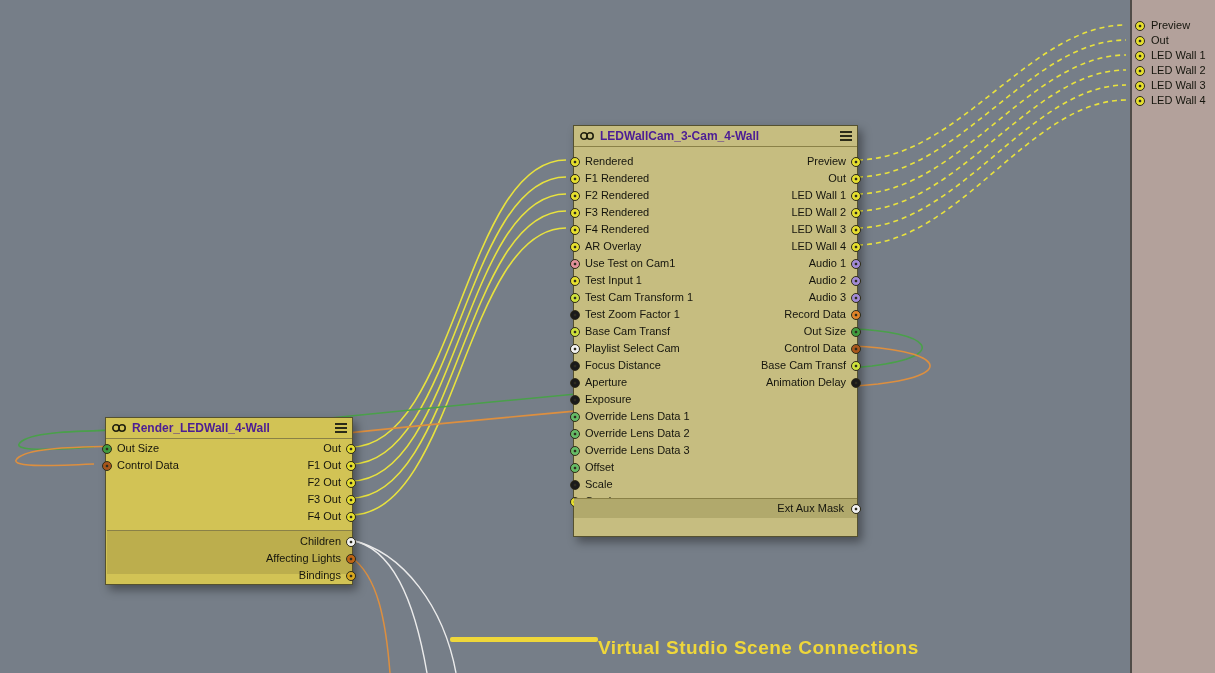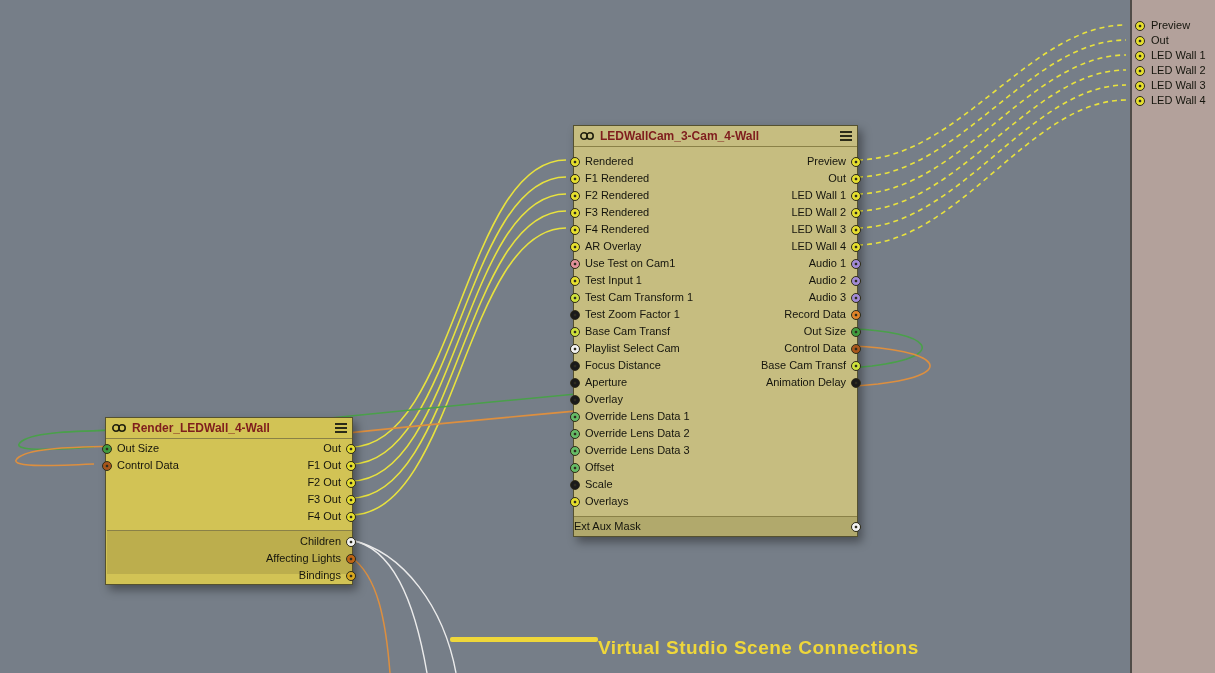--- a/index.html
+++ b/index.html
@@ -6,21 +6,21 @@
   #stage{position:relative;width:1215px;height:673px;background:#767e88;overflow:hidden;
          font-family:"Liberation Sans",sans-serif;}
   #wires{position:absolute;left:0;top:0;z-index:1;}
   #wires path{fill:none;}
 
   .node{position:absolute;z-index:5;border:1px solid #55512f;box-shadow:4px 5px 9px rgba(0,0,0,.38);}
   #node-render{left:105px;top:417px;width:246px;height:166px;background:#d2c355;}
   #node-cam{left:573px;top:125px;width:283px;height:410px;background:#c6bd80;}
 
   .node-header{height:20px;display:flex;align-items:center;gap:5px;padding:0 5px;
-               border-bottom:1px solid #8a8147;font-weight:bold;font-size:12px;color:#7f1d1d;}
+               border-bottom:1px solid #8a8147;font-weight:bold;font-size:12px;color:#4c1d95;}
   .node-title{white-space:nowrap;overflow:hidden;}
   .link-icon{flex:none;display:inline-flex;}
   .menu-icon{margin-left:auto;flex:none;width:12px;height:10px;display:flex;flex-direction:column;justify-content:space-between;padding:1px 0;}
   .menu-icon i{display:block;height:2px;background:#2a2a18;}
 
   .dot{width:8px;height:8px;border-radius:50%;border:1px solid #2e2b18;flex:none;
        background:radial-gradient(circle,#2e2c1e 0 1.5px,var(--c,#ccc) 1.6px);}
   .plabel{font-size:11px;font-weight:normal;color:#15150d;white-space:nowrap;line-height:1;}
 
   #render-rows{position:absolute;left:0;right:0;top:22px;}
@@ -35,22 +35,22 @@
   .brow{height:17px;display:flex;align-items:center;justify-content:flex-end;gap:5px;}
   .brow .dot{margin-right:-4px;}
 
   #cam-inputs{position:absolute;left:0;top:27px;}
   #cam-outputs{position:absolute;right:0;top:27px;}
   .prow{height:17px;display:flex;align-items:center;gap:5px;}
   .prow.pl .dot{margin-left:-4px;}
   .prow.pr{justify-content:flex-end;}
   .prow.pr .dot{margin-right:-4px;}
 
-  #cam-footer{position:absolute;left:0;right:0;bottom:0;height:19px;background:#b1a96c;
-              border-top:1px solid #8a8147;display:flex;align-items:center;justify-content:space-between;gap:7px;}
+  #cam-footer{position:absolute;left:0;right:0;bottom:18px;height:19px;background:#b1a96c;
+              border-top:1px solid #8a8147;display:flex;align-items:center;justify-content:flex-end;gap:7px;}
   #cam-footer .dot{margin-right:-4px;}
 
   #right-panel{position:absolute;right:0;top:0;width:85px;height:673px;background:#b3a19b;
                border-left:2px solid #504c48;z-index:5;box-sizing:border-box;}
   #panel-ports{position:absolute;left:0;right:0;top:18px;}
   .panel-row{height:15px;display:flex;align-items:center;gap:6px;padding-left:3px;}
 
   #caption{position:absolute;left:450px;top:637px;z-index:7;display:flex;}
   #caption-bar{width:148px;height:5px;border-radius:2px;}
   #caption-text{font-size:19px;font-weight:bold;letter-spacing:.5px;white-space:nowrap;}
@@ -232,21 +232,21 @@
         <div class="prow pl">
           <span class="dot" style="--c: #1a1a1a;"></span>
           <span class="plabel">Focus Distance</span>
         </div>
         <div class="prow pl">
           <span class="dot" style="--c: #1a1a1a;"></span>
           <span class="plabel">Aperture</span>
         </div>
         <div class="prow pl">
           <span class="dot" style="--c: #1a1a1a;"></span>
-          <span class="plabel">Overlay</span>
+          <span class="plabel">Exposure</span>
         </div>
         <div class="prow pl">
           <span class="dot" style="--c: #66bb66;"></span>
           <span class="plabel">Override Lens Data 1</span>
         </div>
         <div class="prow pl">
           <span class="dot" style="--c: #66bb66;"></span>
           <span class="plabel">Override Lens Data 2</span>
         </div>
         <div class="prow pl">

